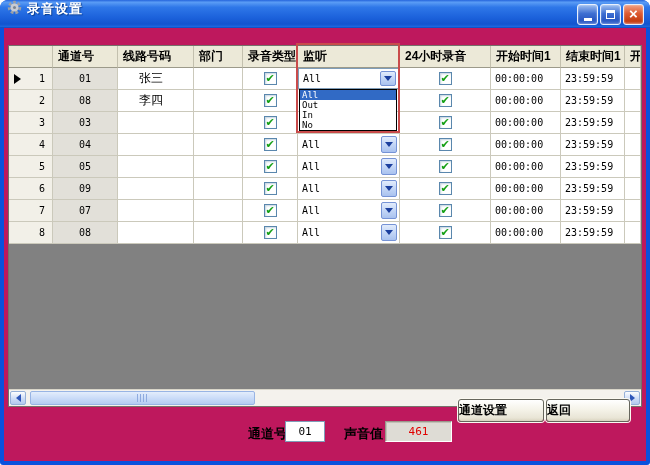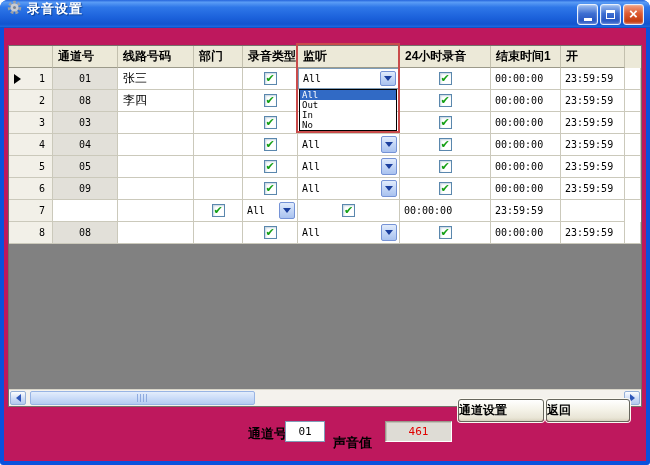--- a/index.html
+++ b/index.html
@@ -56,21 +56,21 @@
   .hc.sel{ background:#ece9d8; }
   .row{ height:22px; background:#fff; }
   .c{
     border-right:1px solid #cbc9bb; border-bottom:1px solid #cbc9bb;
     font-size:10px; overflow:hidden; position:relative;
     display:flex; align-items:center;
     font-family:"DejaVu Sans Mono", monospace;
   }
   .c.rowsel{ background:#f2f0e8; justify-content:flex-end; padding-right:7px; }
   .c.channel{ background:#e2e0d9; justify-content:center; }
-  .c.line{ font-family:"Liberation Sans", sans-serif; font-size:12px; padding-left:5px; }
+  .c.line{ font-family:"Liberation Sans", sans-serif; font-size:12px; padding-left:21px; }
   .c.chkcell{ justify-content:center; }
   .c.time{ padding-left:4px; }
   .cur-arrow{
     position:absolute; left:5px; top:6px; width:0; height:0;
     border-top:5px solid transparent; border-bottom:5px solid transparent;
     border-left:7px solid #000;
   }
   
   .cb{
     width:13px; height:13px; background:#fff; border:1px solid #5a87ad;
@@ -186,20 +186,21 @@
 
     <div class="grid">
       <div class="ghead">
         <div class="hc sel"></div>
         <div class="hc">通道号</div>
         <div class="hc">线路号码</div>
         <div class="hc">部门</div>
         <div class="hc">录音类型</div>
         <div class="hc">监听</div>
         <div class="hc">24小时录音</div>
+        <div class="hc">开始时间1</div>
         <div class="hc">结束时间1</div>
         <div class="hc">开</div>
       </div>
 
       <div class="row">
         <div class="c rowsel">
             <span class="cur-arrow"></span>
             <span>1</span>
           </div>
         <div class="c channel">01</div>
@@ -365,20 +366,21 @@
           </div>
         <div class="c time">00:00:00</div>
         <div class="c time">23:59:59</div>
         <div class="c"></div>
       </div>
 
       <div class="row">
         <div class="c rowsel">
             <span>7</span>
           </div>
+        <div class="c channel">07</div>
         <div class="c line"></div>
         <div class="c line"></div>
         <div class="c chkcell">
             <span class="cb">
               <span class="cbmark">✔</span>
             </span>
           </div>
         <div class="c">
             <span class="ctext">All</span>
             <span class="combo-btn">
@@ -442,19 +444,19 @@
       <div class="dditem selected">All</div>
       <div class="dditem">Out</div>
       <div class="dditem">In</div>
       <div class="dditem">No</div>
     </div>
 
     <div class="redbox"></div>
 
     <span class="flabel" style="left:244px;">通道号</span>
     <div class="finput">01</div>
-    <span class="flabel" style="left:329px;margin-top:9px;">声音值</span>
+    <span class="flabel" style="left:340px;">声音值</span>
     <div class="fvolume">461</div>
     <div class="fbtn settings">通道设置</div>
     <div class="fbtn return">返回</div>
 
   </div>
 </div>
 
 </body></html>

